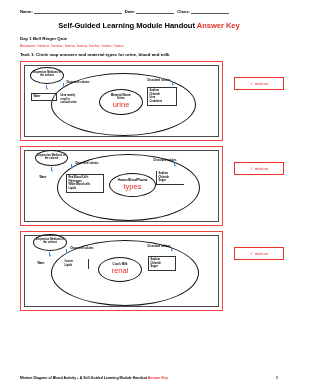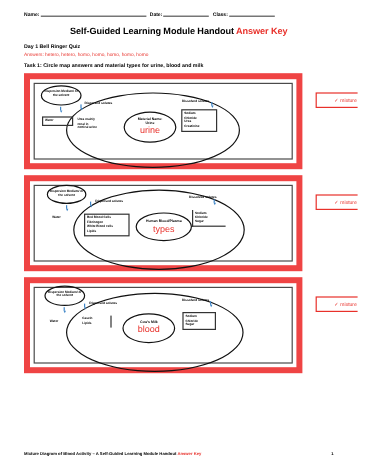--- a/index.html
+++ b/index.html
@@ -72,23 +72,23 @@
     margin-bottom: 4px;
   }
 
   
   .diagram-row {
     display: flex;
     align-items: flex-start;
     margin-bottom: 5px;
   }
   .diagram-box {
-    width: 232px;
+    width: 203px;
     height: 80px;
-    border: 5px solid #ef4444;
+    border: 1px solid #ef4444;
     box-sizing: border-box;
     padding: 2px;
     position: relative;
     flex: 0 0 auto;
   }
   .inner-frame {
     position: absolute;
     left: 3px;
     top: 3px;
     right: 3px;
@@ -380,21 +380,21 @@
           <div class="head"></div>
       </div>
 
       <div class="ans-box no-border" style="left:42px; top:27px; width:26px; border-right:0.6px solid #333;">
         <div class="row">Casein</div>
         <div class="row">Lipids</div>
       </div>
 
       <div class="name-oval" style="left:77px; top:25px; width:44px; height:25px;">
         <span class="cap">Cow's Milk</span>
-        <span class="answer">blood</span>
+        <span class="answer">renal</span>
       </div>
 
       <div class="lbl" style="left:126px; top:13px; width:24px;">Dissolved solutes</div>
       <div class="arrow" style="left:149px; top:15px;">
         <div class="shaft"></div>
           <div class="head"></div>
       </div>
 
       <div class="ans-box" style="left:127px; top:24px; width:28px;">
         <div class="row">Sodium</div>

